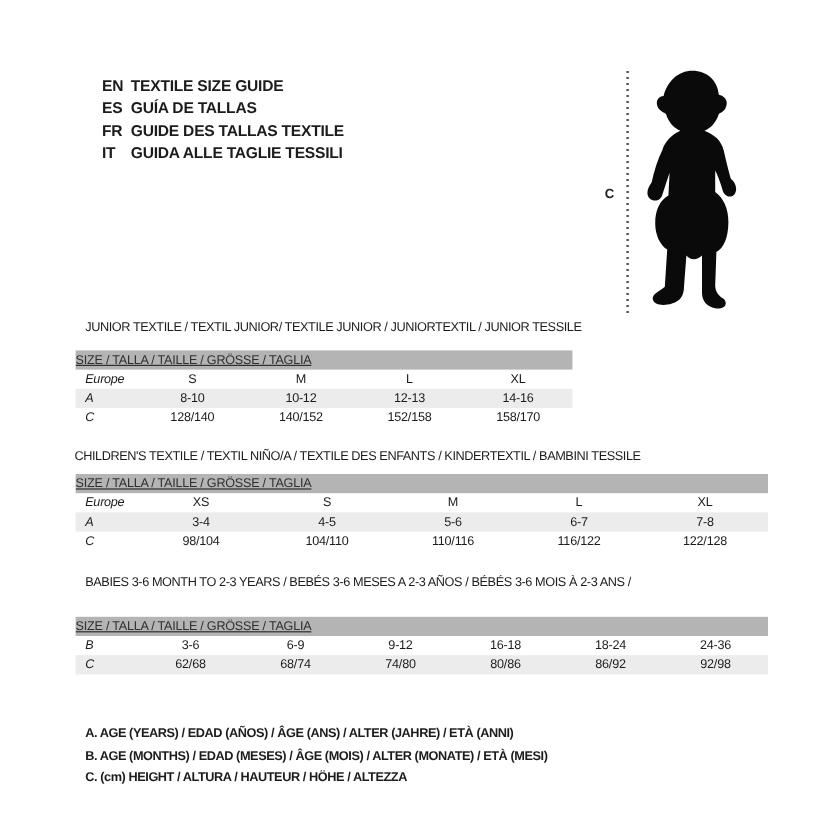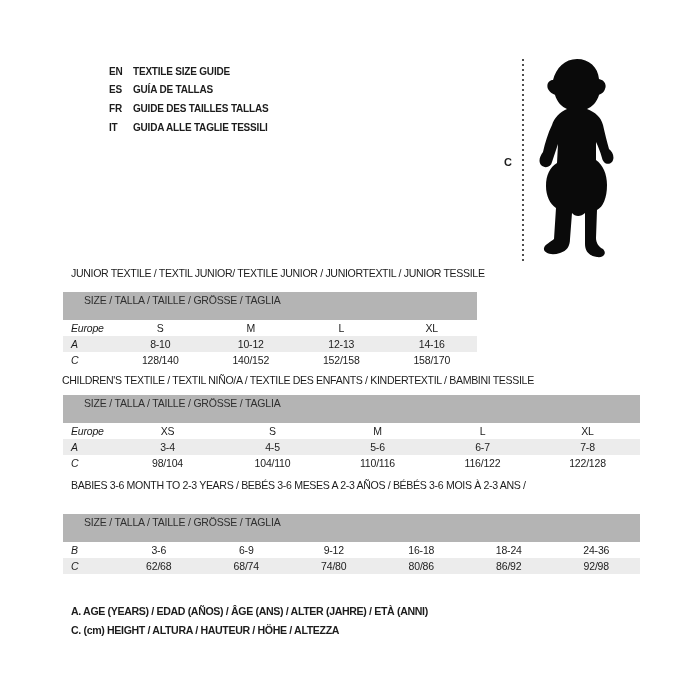--- a/index.html
+++ b/index.html
@@ -6,21 +6,21 @@
   body {
     width: 700px; height: 700px;
     background: #ffffff;
     position: relative;
     overflow: hidden;
     font-family: "Liberation Sans", sans-serif;
     color: #1c1c1c;
   }
 
   
-  .langs { position: absolute; left: 85px; top: 62px; font-weight: 700; font-size: 10px; letter-spacing: -0.2px; margin-left: 24px; }
+  .langs { position: absolute; left: 85px; top: 62px; font-weight: 700; font-size: 13px; letter-spacing: -0.2px; }
   .lang-row { display: flex; height: 18.6px; align-items: center; white-space: nowrap; }
   .lang-code { width: 24px; }
 
   
   .dotted-line {
     position: absolute; left: 522px; top: 59px; width: 2px; height: 202px;
     background: repeating-linear-gradient(to bottom, #4d4d4d 0 2px, transparent 2px 5px);
   }
   .figure-label { position: absolute; left: 504px; top: 156px; font-weight: 700; font-size: 11px; }
   .baby { position: absolute; left: 531px; top: 57px; width: 95px; height: 205px; }
@@ -32,24 +32,24 @@
   .title-1 { left: 71px; top: 264px; }
   .title-2 { left: 62px; top: 371px; }
   .title-3 { left: 71px; top: 476px; }
 
   
   .table { position: absolute; font-size: 10.5px; letter-spacing: -0.2px; }
   .table-1 { left: 63px; top: 292px; width: 414px; }
   .table-2 { left: 63px; top: 395px; width: 577px; }
   .table-3 { left: 63px; top: 514px; width: 577px; }
   .thead {
-    height: 28px; line-height: 16px;
+    height: 16px; line-height: 16px;
     background: var(--table-header-bg, #b4b4b4);
-    padding-left: 21px; color: #2f2f2f;
-    white-space: nowrap; overflow: hidden;
+    padding-left: 0; color: #2f2f2f;
+    white-space: nowrap; overflow: hidden; text-decoration: underline;
   }
   .trow { display: flex; height: 16px; line-height: 16px; }
   .trow.stripe { background: var(--row-stripe-bg, #ececec); }
   .tlabel { width: 52px; padding-left: 8px; box-sizing: border-box; font-style: italic; }
   .tcell { flex: 1; text-align: center; }
 
   
   .notes { position: absolute; left: 71px; top: 602px; font-weight: 700; font-size: 10.6px; letter-spacing: -0.35px; }
   .note-line { height: 18.6px; line-height: 18.6px; white-space: nowrap; }
 </style>
@@ -62,21 +62,21 @@
       <div class="lang-row">
         <span class="lang-code">EN</span>
         <span class="lang-text">TEXTILE SIZE GUIDE</span>
       </div>
       <div class="lang-row">
         <span class="lang-code">ES</span>
         <span class="lang-text">GUÍA DE TALLAS</span>
       </div>
       <div class="lang-row">
         <span class="lang-code">FR</span>
-        <span class="lang-text">GUIDE DES TAILLES TALLAS</span>
+        <span class="lang-text">GUIDE DES TALLAS TEXTILE</span>
       </div>
       <div class="lang-row">
         <span class="lang-code">IT</span>
         <span class="lang-text">GUIDA ALLE TAGLIE TESSILI</span>
       </div>
     </div>
 
   <div class="dotted-line"></div>
   <div class="figure-label">C</div>
 
@@ -198,16 +198,17 @@
         <div class="tcell">68/74</div>
         <div class="tcell">74/80</div>
         <div class="tcell">80/86</div>
         <div class="tcell">86/92</div>
         <div class="tcell">92/98</div>
       </div>
     </div>
 
   <div class="notes" id="notes">
       <div class="note-line">A. AGE (YEARS) / EDAD (AÑOS) / ÂGE (ANS) / ALTER (JAHRE) / ETÀ (ANNI)</div>
+      <div class="note-line">B. AGE (MONTHS) / EDAD (MESES) / ÂGE (MOIS) / ALTER (MONATE) / ETÀ (MESI)</div>
       <div class="note-line">C. (cm) HEIGHT / ALTURA / HAUTEUR / HÖHE / ALTEZZA</div>
     </div>
 
 </div>
 
 </body></html>

